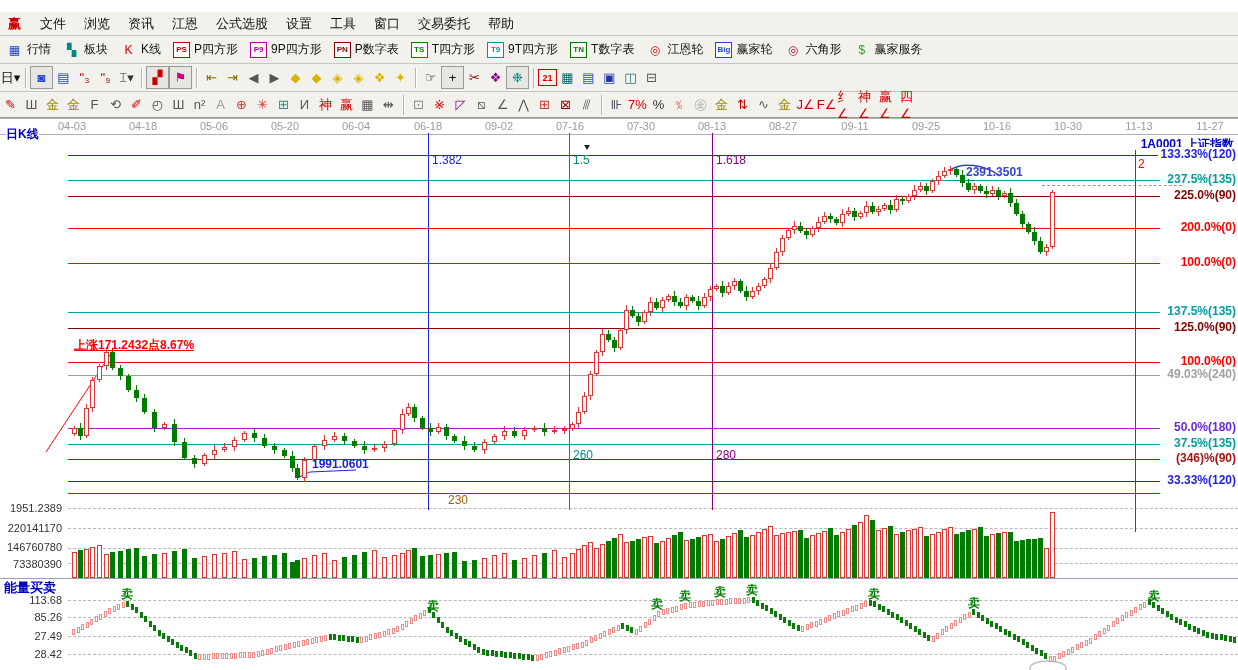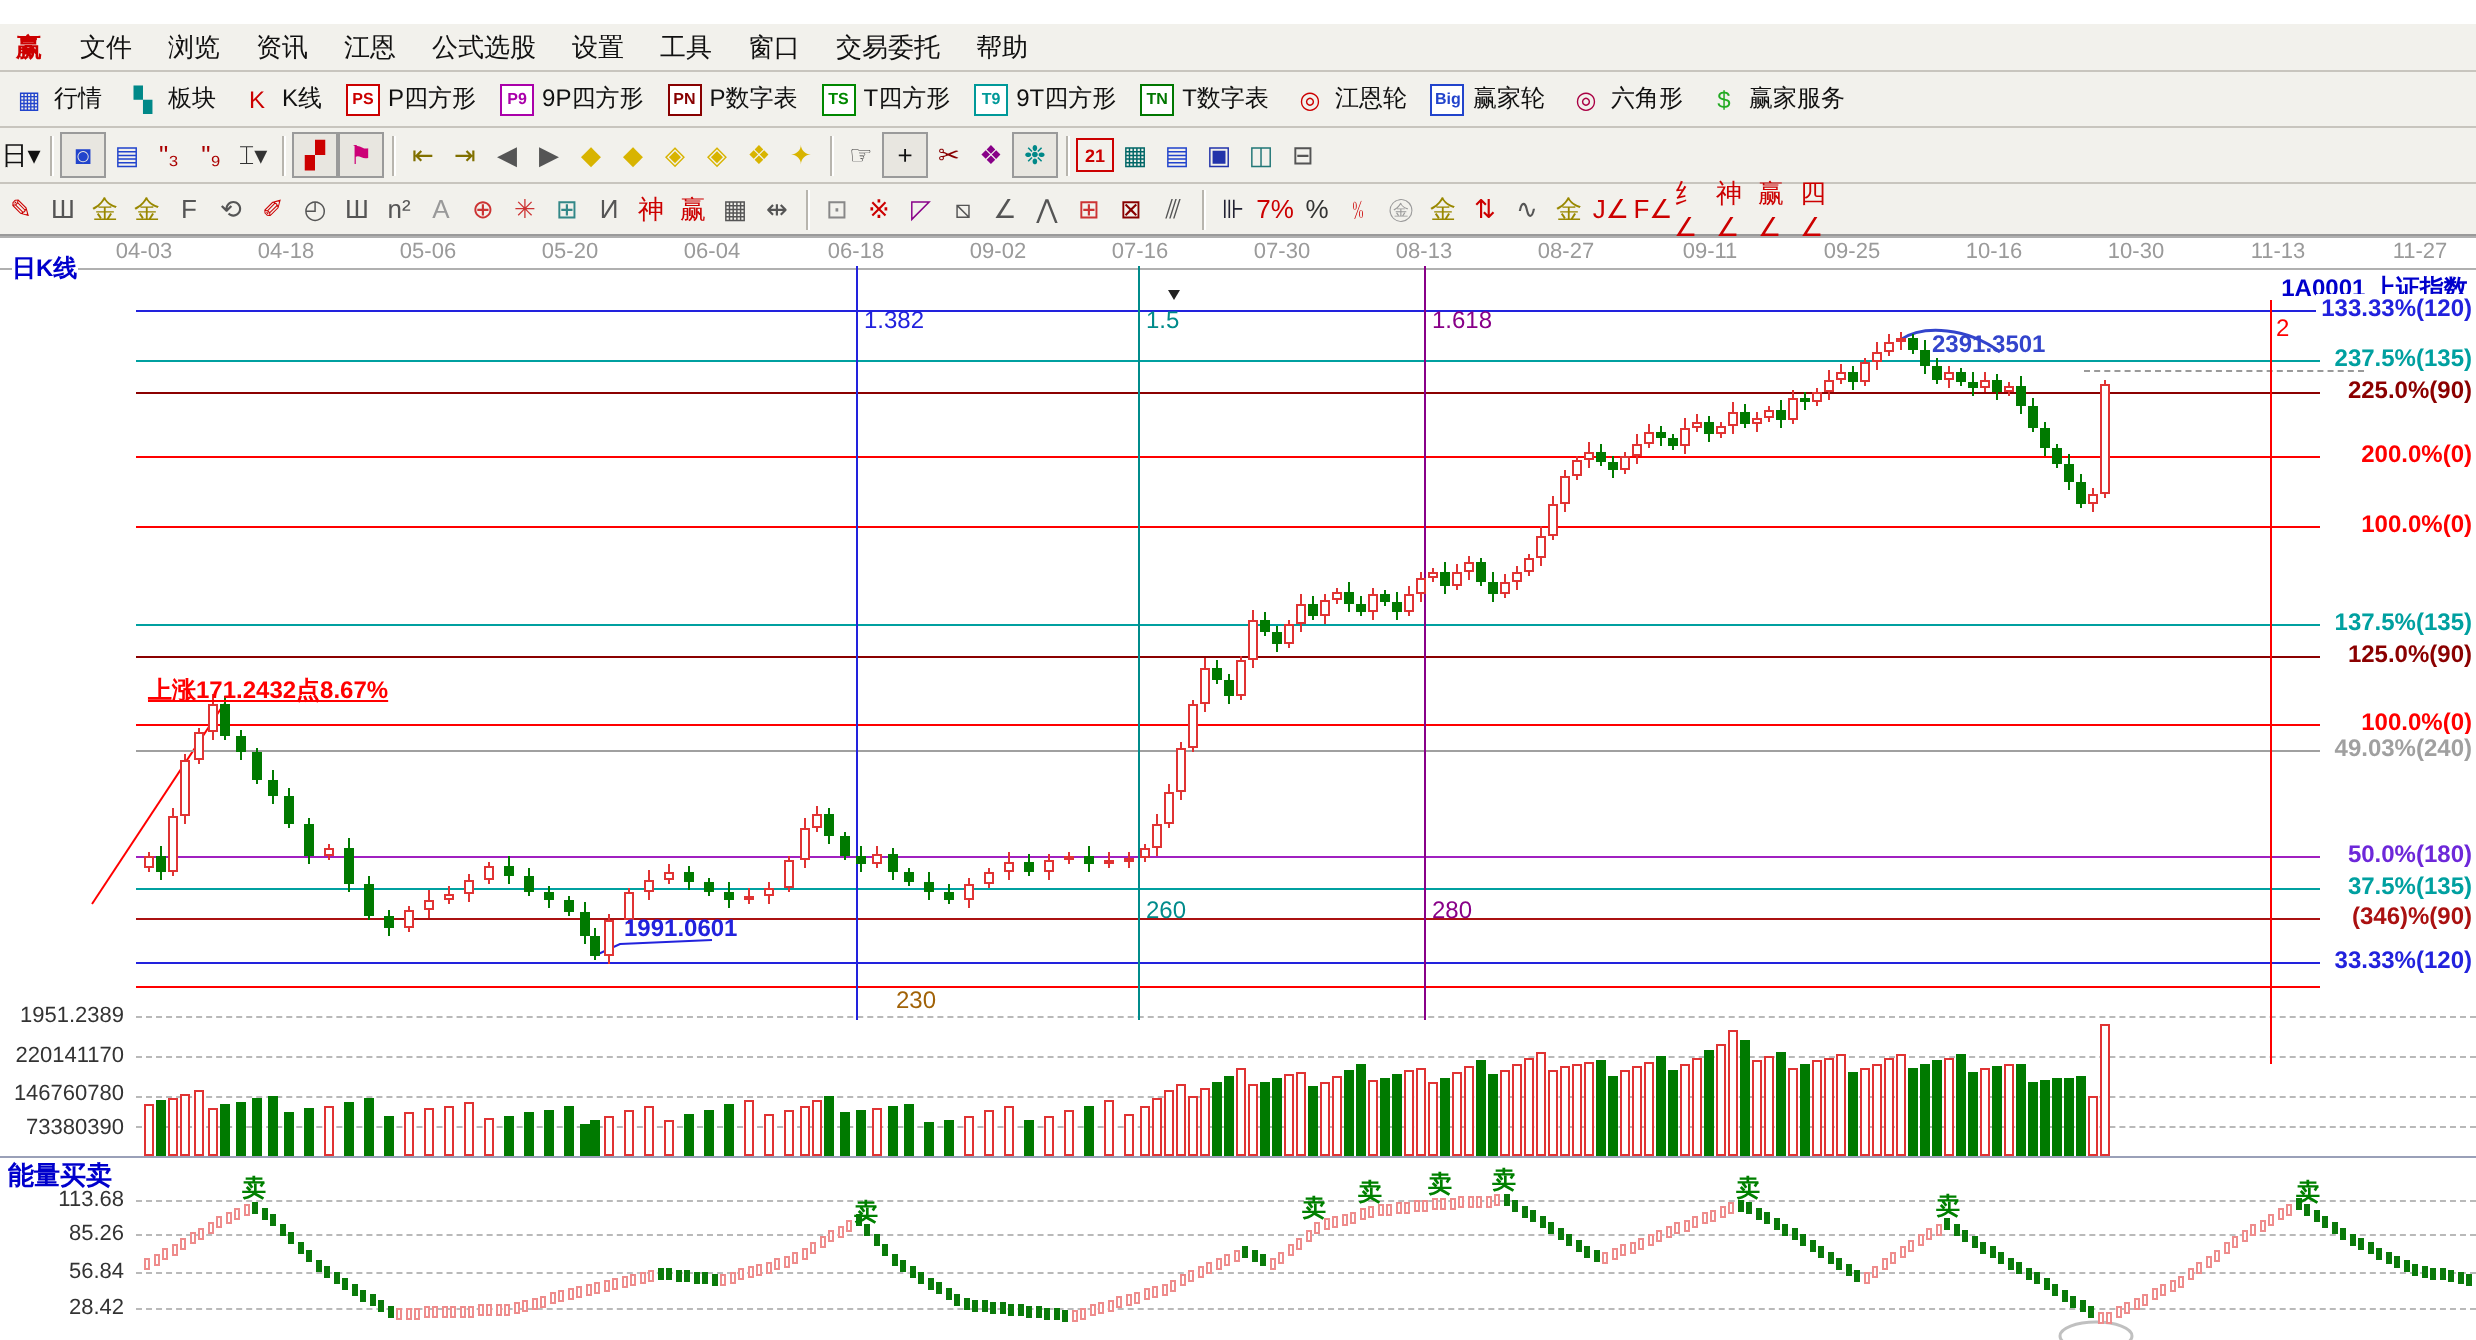--- a/index.html
+++ b/index.html
@@ -965,17 +965,17 @@
     <div class="flabel" style="left: 716px; top: 448px; color: rgb(136, 0, 136);">280</div>
     <div class="flabel" style="left: 1138px; top: 157px; color: rgb(255, 0, 0);">2</div>
     <div class="flabel" style="left: 74px; top: 337px; color: rgb(255, 0, 0); font-weight: bold; text-decoration: underline;">上涨171.2432点8.67%</div>
     <div class="flabel" style="left: 312px; top: 457px; color: rgb(34, 34, 221); font-weight: bold;">1991.0601</div>
     <div class="flabel" style="left: 966px; top: 165px; color: rgb(51, 68, 204); font-weight: bold;">2391.3501</div>
     <div class="llabel" style="left: 0px; top: 522px;">220141170</div>
     <div class="llabel" style="left: 0px; top: 541px;">146760780</div>
     <div class="llabel" style="left: 0px; top: 558px;">73380390</div>
     <div class="llabel" style="left: 0px; top: 594px;">113.68</div>
     <div class="llabel" style="left: 0px; top: 611px;">85.26</div>
-    <div class="llabel" style="left: 0px; top: 630px;">56.84</div>
+    <div class="llabel" style="left: 0px; top: 630px;">27.49</div>
     <div class="llabel" style="left: 0px; top: 648px;">28.42</div>
     <div style="position: absolute; left: 0px; top: 578px; width: 1238px; height: 1px; background: rgb(154, 160, 184);"></div>
 
 </div>
 
 </body></html>

